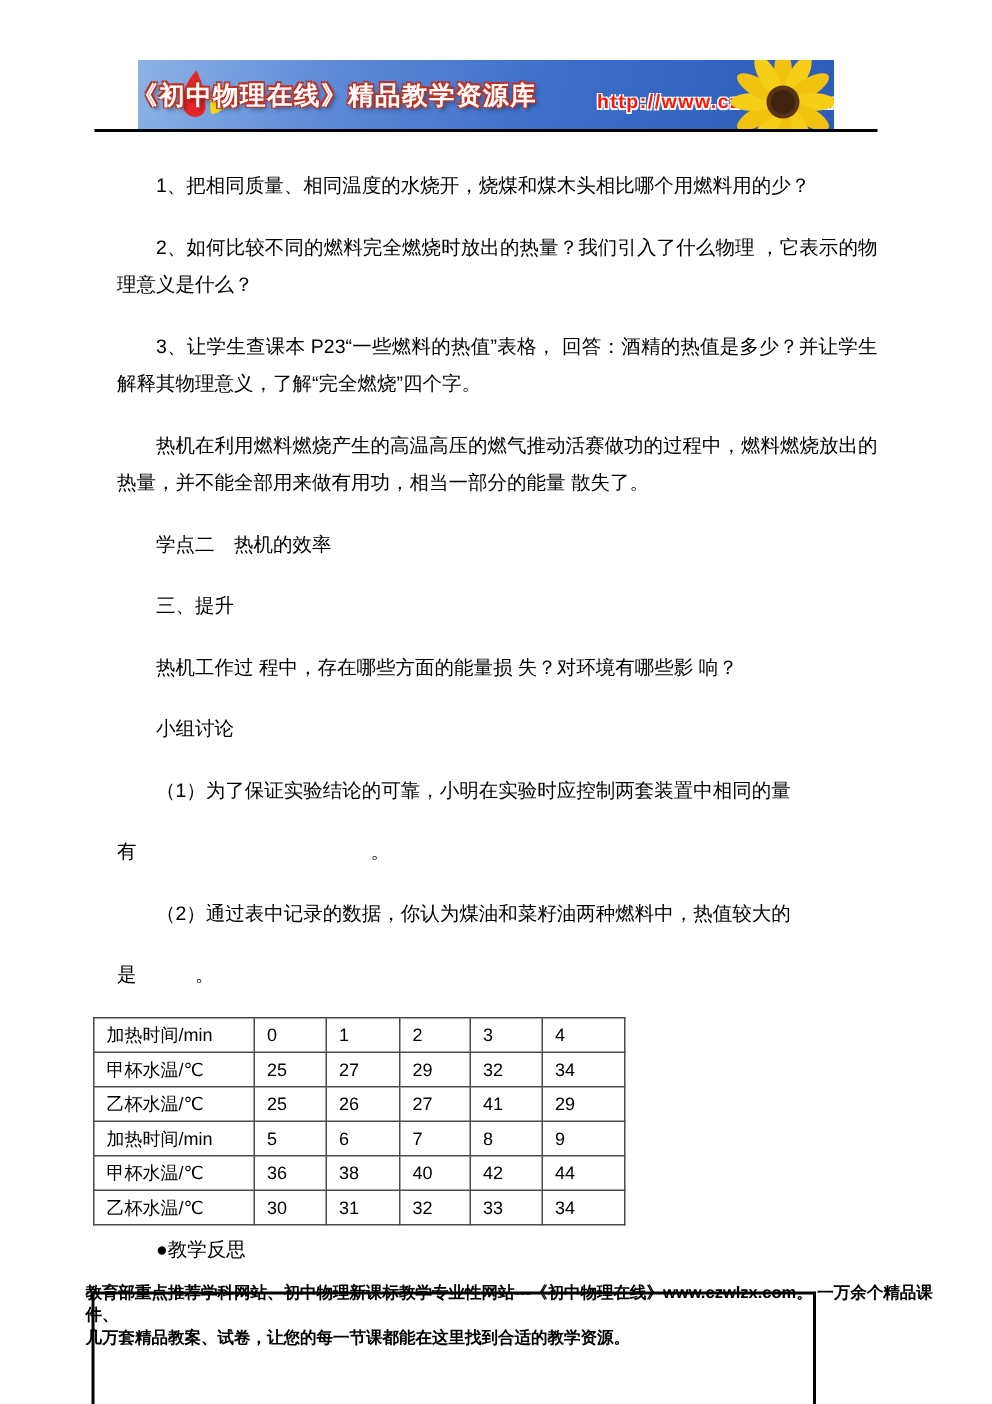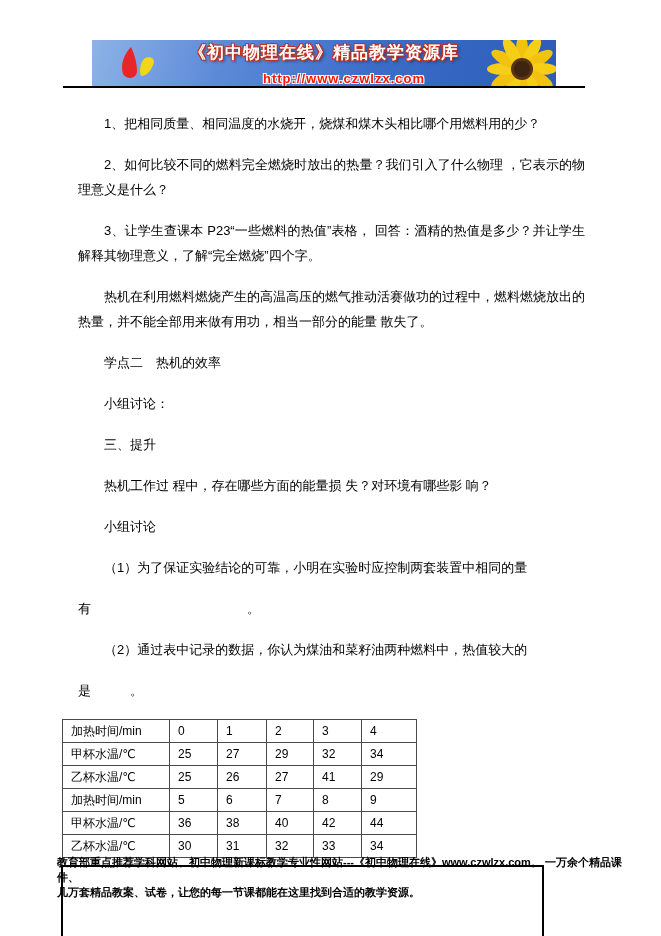--- a/index.html
+++ b/index.html
@@ -12,21 +12,21 @@
 
   
   .banner {
     position:absolute; left:92px; top:40px; width:464px; height:47px;
     background:linear-gradient(105deg,#8db3e6 0%,#5d8ad8 28%,#3a6cc8 62%,#2c5cb8 100%);
     display:flex; align-items:center; overflow:hidden;
   }
   .banner-logo { position:absolute; left:22px; top:5px; }
   .banner-texts {
     position:absolute; left:0; top:0; width:100%; height:100%;
-    display:flex; flex-direction:column; align-items:center; justify-content:center;
+    display:flex; align-items:center; justify-content:center;
     box-sizing:border-box;
   }
   .banner-title {
     font-size:17px; font-weight:bold; letter-spacing:1px; color:#ffffff;
     text-shadow:1px 1px 0 #c03020,-1px -1px 0 #c03020,1px -1px 0 #c03020,-1px 1px 0 #c03020,2px 2px 3px rgba(0,0,0,.45);
     white-space:nowrap;
   }
   .banner-url {
     margin-top:7px; margin-left:40px;
     font-family:Liberation Sans, sans-serif;
@@ -111,21 +111,20 @@
     </span>
   </div>
   <div class="banner-rule"></div>
 
   <div class="doc">
     <p class="indent">1、把相同质量、相同温度的水烧开，烧煤和煤木头相比哪个用燃料用的少？</p>
     <p class="indent">2、如何比较不同的燃料完全燃烧时放出的热量？我们引入了什么物理 ，它表示的物理意义是什么？</p>
     <p class="indent">3、让学生查课本 P23“一些燃料的热值”表格， 回答：酒精的热值是多少？并让学生解释其物理意义，了解“完全燃烧”四个字。</p>
     <p class="indent">热机在利用燃料燃烧产生的高温高压的燃气推动活赛做功的过程中，燃料燃烧放出的热量，并不能全部用来做有用功，相当一部分的能量 散失了。</p>
     <p class="indent">学点二　热机的效率</p>
-    <p class="indent">小组讨论：</p>
     <p class="indent">三、提升</p>
     <p class="indent">热机工作过 程中，存在哪些方面的能量损 失？对环境有哪些影 响？</p>
     <p class="indent">小组讨论</p>
     <p class="indent">（1）为了保证实验结论的可靠，小明在实验时应控制两套装置中相同的量</p>
     <p class="blank-line">有　　　　　　　　　　　　。</p>
     <p class="indent">（2）通过表中记录的数据，你认为煤油和菜籽油两种燃料中，热值较大的</p>
     <p class="blank-line">是　　　。</p>
 
     <table class="heat">
       <colgroup>
@@ -181,20 +180,21 @@
           <td>乙杯水温/℃</td>
           <td>30</td>
           <td>31</td>
           <td>32</td>
           <td>33</td>
           <td>34</td>
         </tr>
       </tbody>
     </table>
 
+    <p class="indent reflection-line">●教学反思</p>
 
     <div class="reflect-box"></div>
   </div>
 
   <div class="footer">
     <div>教育部重点推荐学科网站、初中物理新课标教学专业性网站---《初中物理在线》www.czwlzx.com。 一万余个精品课件、</div>
     <div>几万套精品教案、试卷，让您的每一节课都能在这里找到合适的教学资源。</div>
   </div>
 
 </div>

